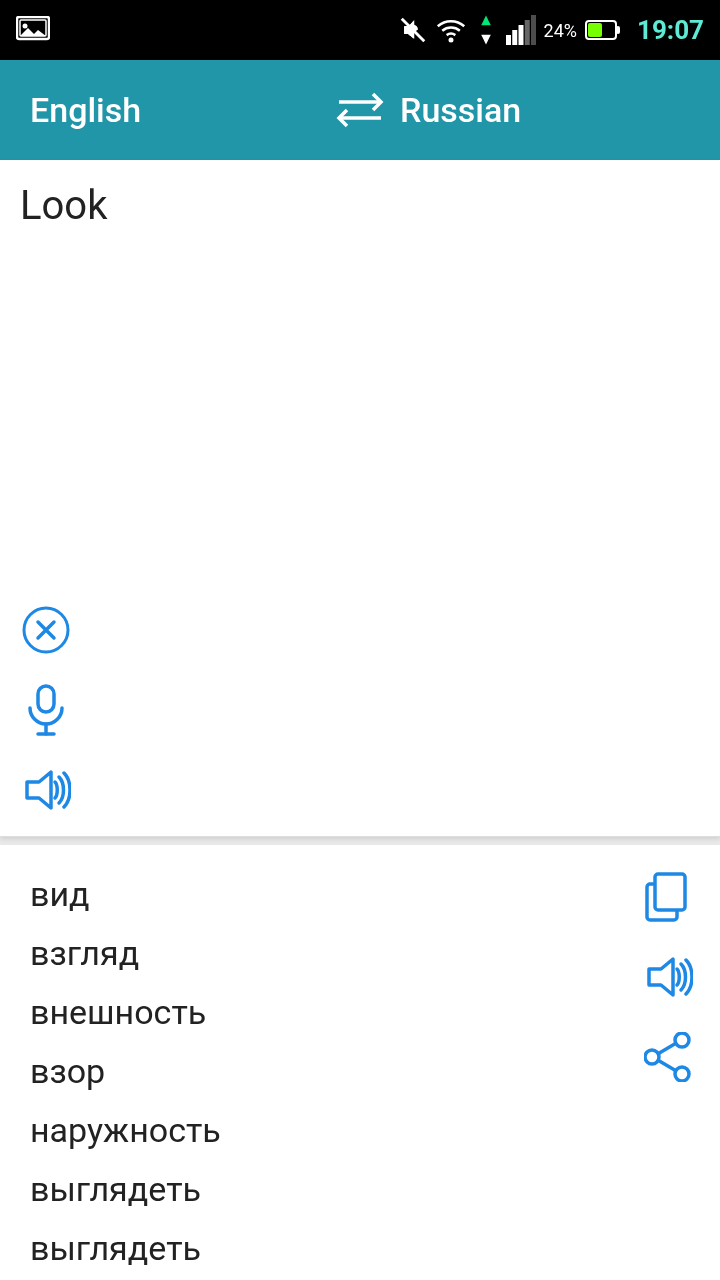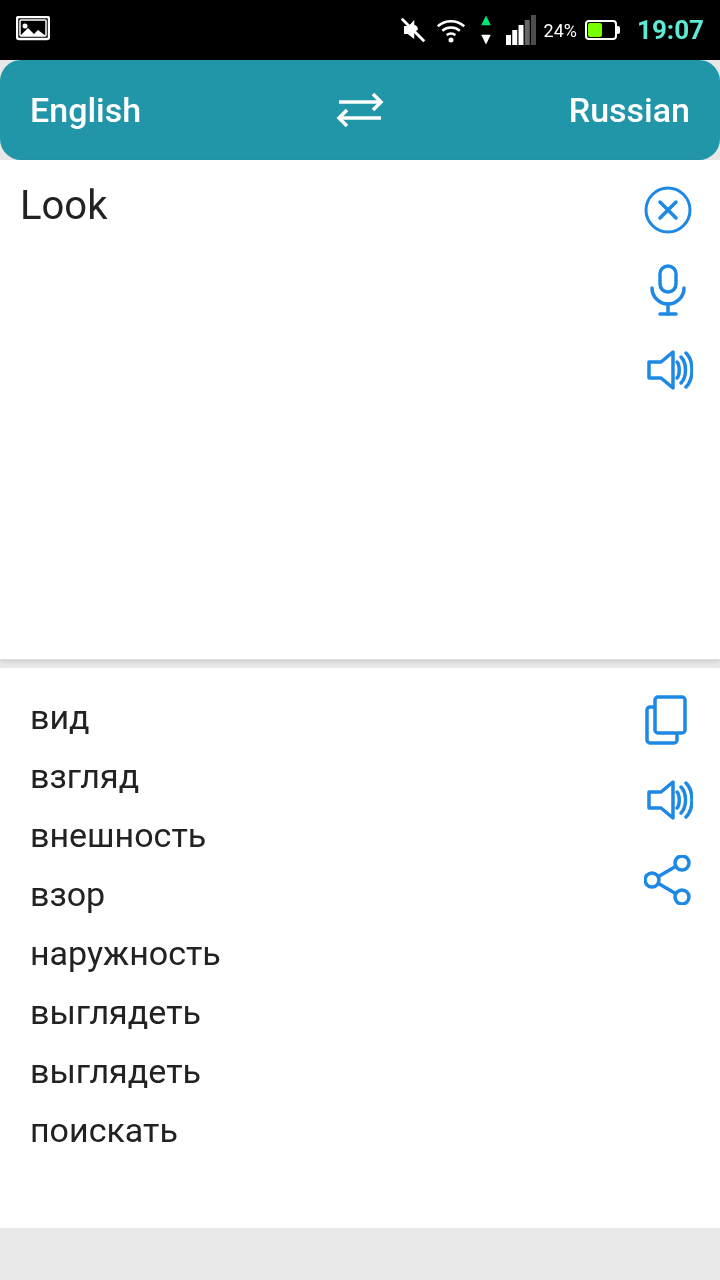--- a/index.html
+++ b/index.html
@@ -44,46 +44,44 @@
 
     
     .app-bar {
       width: 720px;
       height: 100px;
       background: #2196A8;
       display: flex;
       align-items: center;
       justify-content: space-between;
       padding: 0 30px;
-      border-radius: 21px;
     }
     .lang-label {
       color: #fff;
       font-size: 34px;
       font-weight: 500;
       flex: 1;
     }
     .lang-label.right {
-      text-align: right;
     }
     .swap-icon-container {
       width: 80px;
       display: flex;
       align-items: center;
       justify-content: center;
     }
 
     
     .input-area {
       width: 720px;
       background: #fff;
       min-height: 500px;
       padding: 20px 20px 20px 20px;
       display: flex;
-      flex-direction: row;
+      flex-direction: column;
       align-items: flex-start;
       position: relative;
       border-bottom: 1px solid #ddd;
       box-shadow: 0 2px 4px rgba(0,0,0,0.1);
       margin-bottom: 8px;
     }
     .text-input-field {
       flex: 1;
       border: none;
       outline: none;

